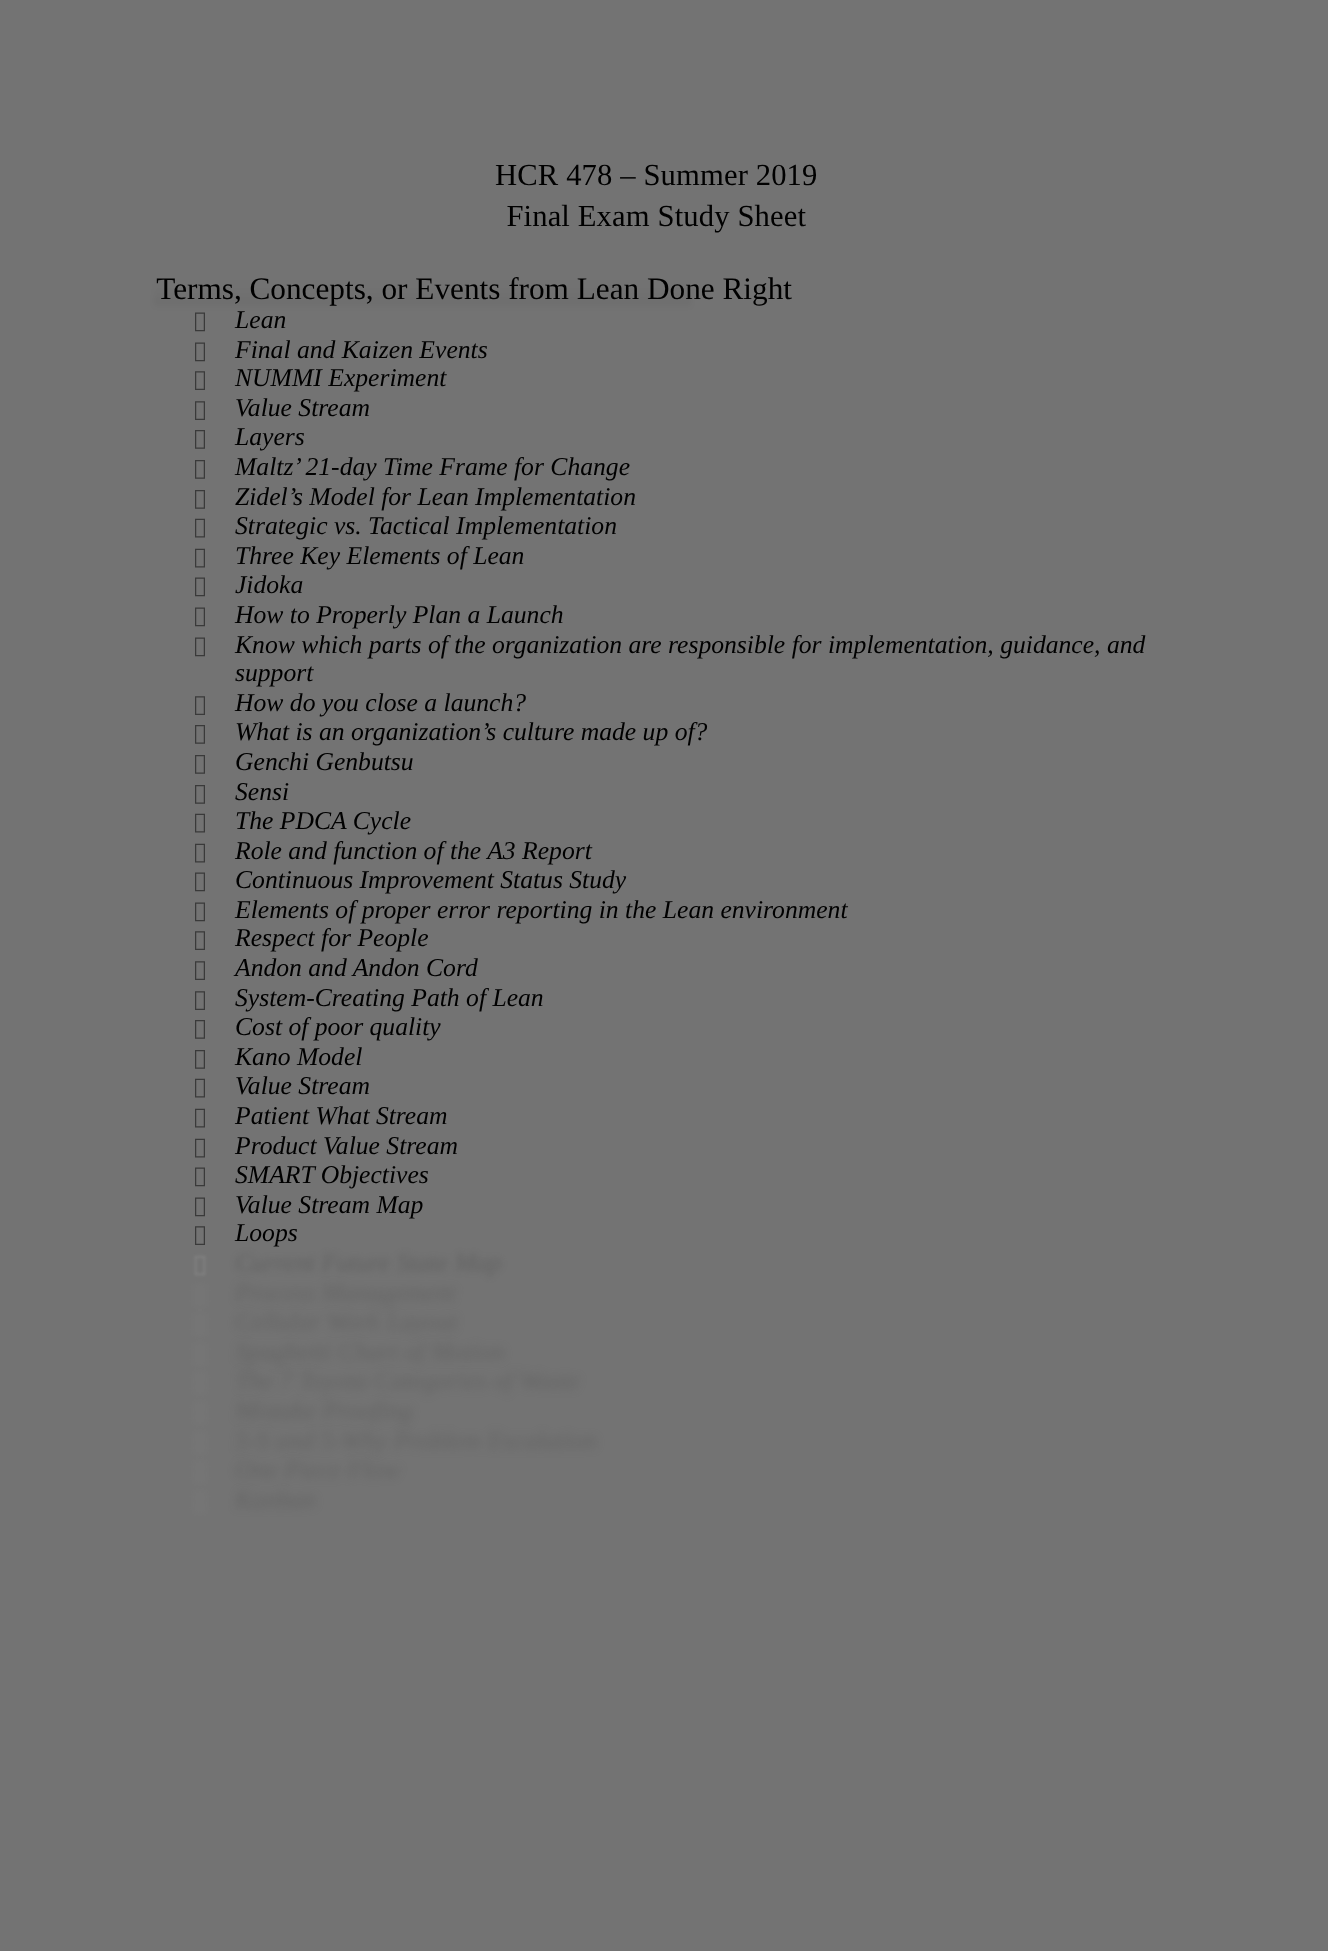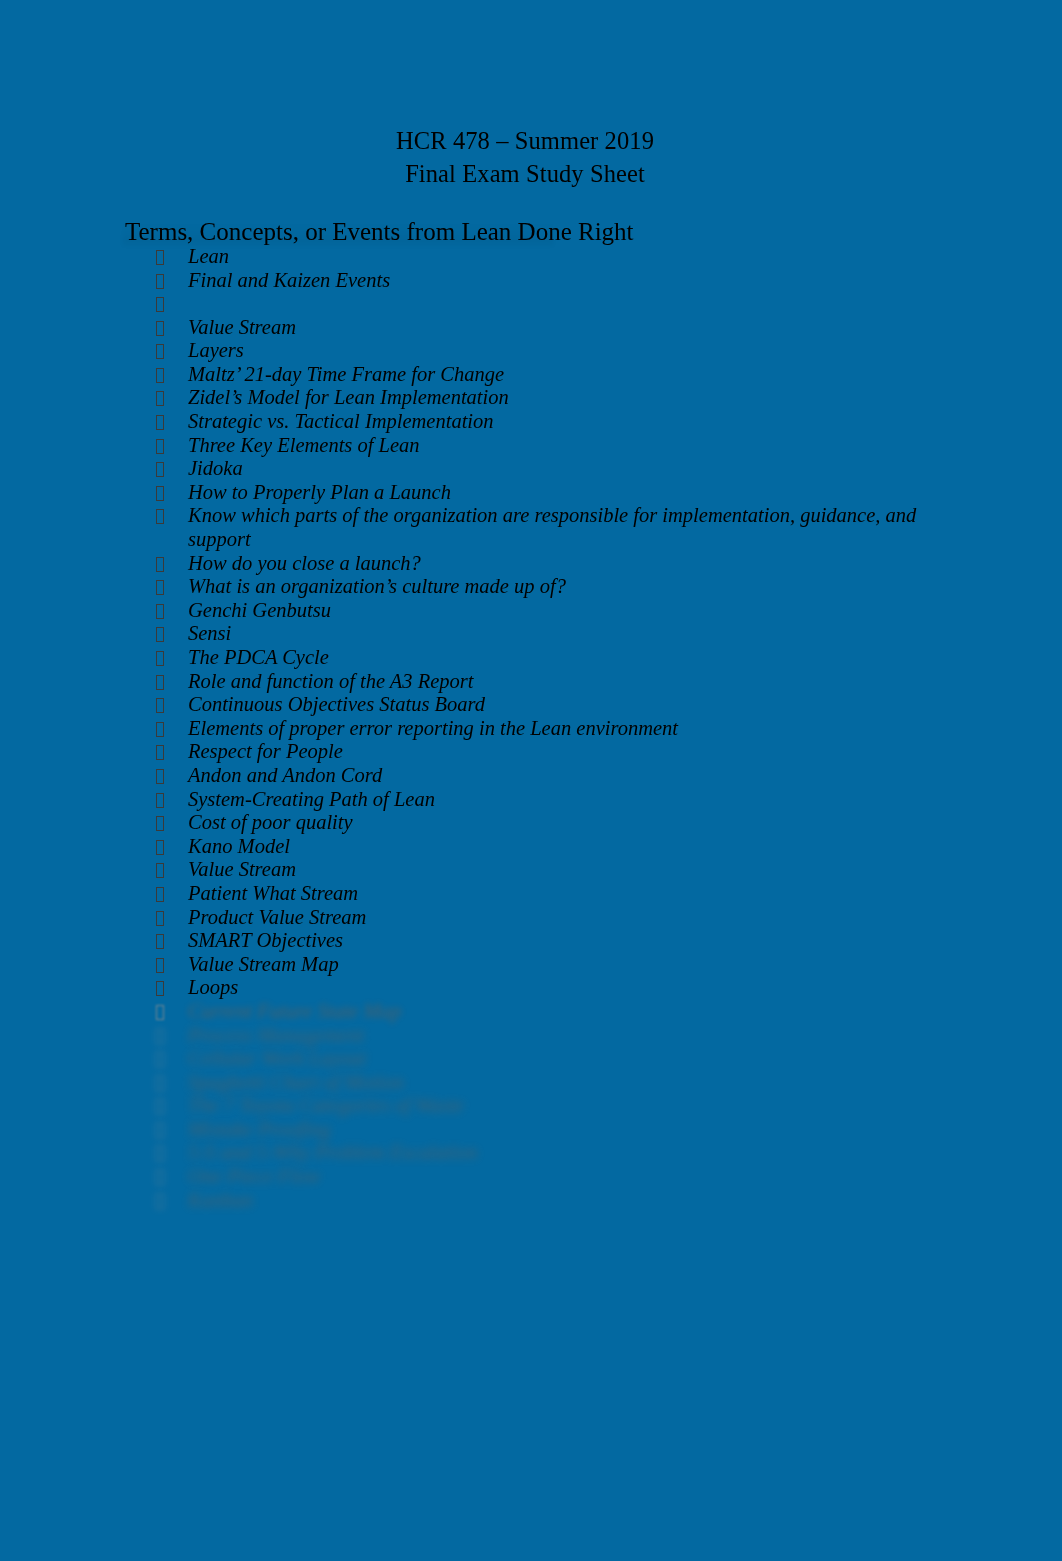--- a/index.html
+++ b/index.html
@@ -14,21 +14,21 @@
     position: relative;
     overflow: hidden;
     font-family: "Liberation Serif", "DejaVu Serif", serif;
     color: #000000;
     -webkit-font-smoothing: antialiased;
   }
 
   .page {
     position: absolute;
     inset: 0;
-    background: #0369a1;
+    background: #737373;
   }
 
   
   .title-block {
     position: absolute;
     left: 0;
     top: 124px;
     width: 1050px;
     text-align: center;
   }
@@ -141,20 +141,21 @@
       <div class="item">
         <span class="bullet">
           <i></i>
         </span>
         <span class="item-text">Final and Kaizen Events</span>
       </div>
       <div class="item">
         <span class="bullet">
           <i></i>
         </span>
+        <span class="item-text">NUMMI Experiment</span>
       </div>
       <div class="item">
         <span class="bullet">
           <i></i>
         </span>
         <span class="item-text">Value Stream</span>
       </div>
       <div class="item">
         <span class="bullet">
           <i></i>
@@ -236,21 +237,21 @@
       <div class="item">
         <span class="bullet">
           <i></i>
         </span>
         <span class="item-text">Role and function of the A3 Report</span>
       </div>
       <div class="item">
         <span class="bullet">
           <i></i>
         </span>
-        <span class="item-text">Continuous Objectives Status Board</span>
+        <span class="item-text">Continuous Improvement Status Study</span>
       </div>
       <div class="item">
         <span class="bullet">
           <i></i>
         </span>
         <span class="item-text">Elements of proper error reporting in the Lean environment</span>
       </div>
       <div class="item">
         <span class="bullet">
           <i></i>

